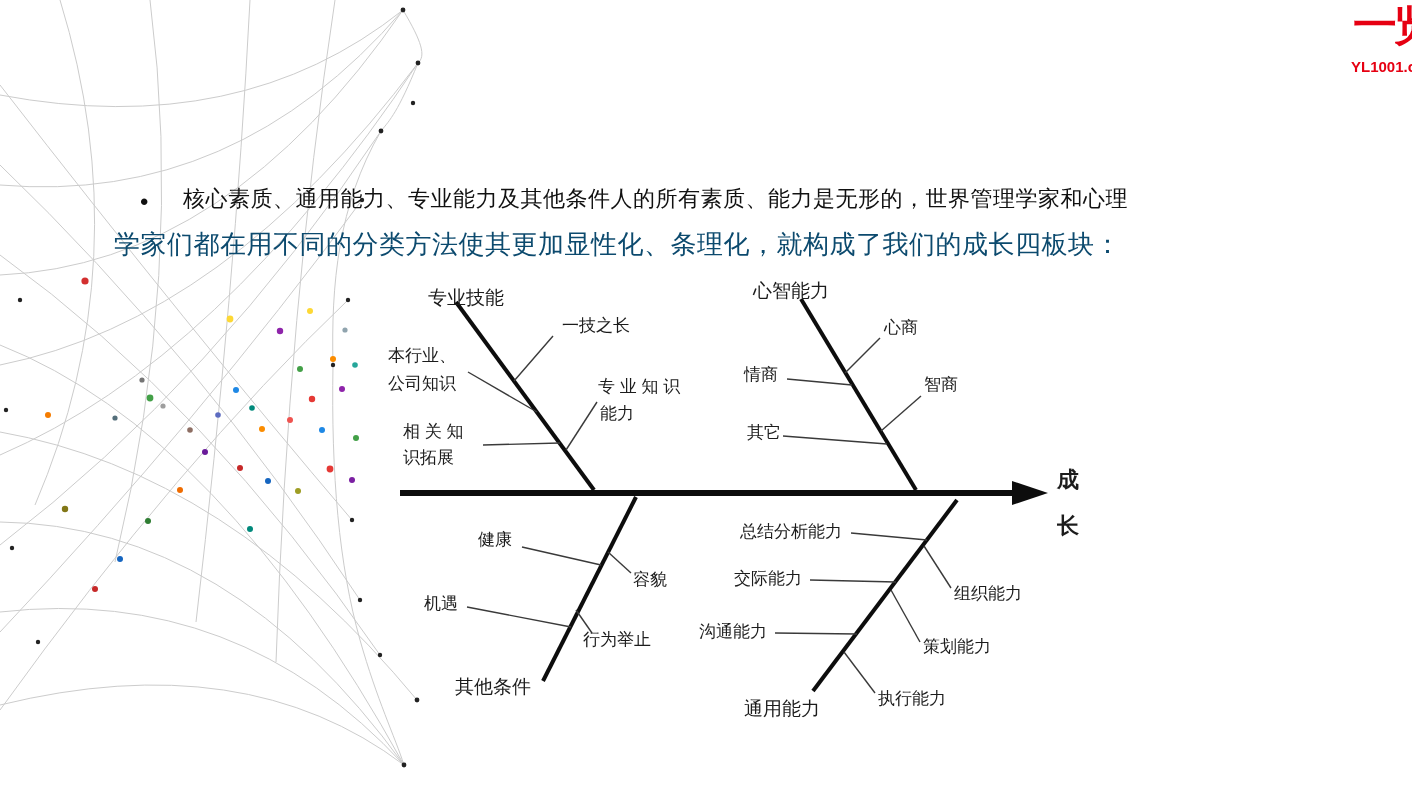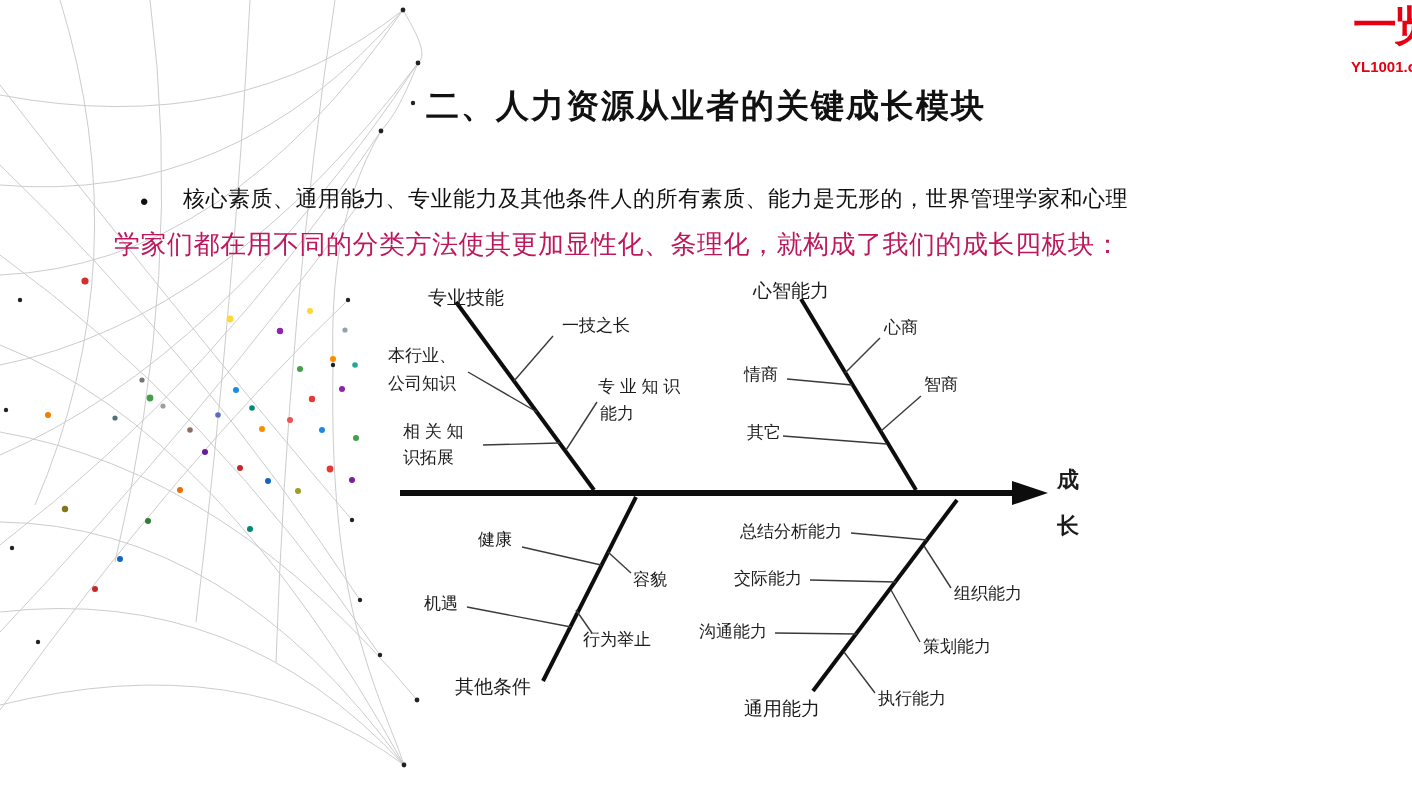--- a/index.html
+++ b/index.html
@@ -11,21 +11,21 @@
   }
   .slide { position:relative; width:1412px; height:789px; background:#fff; overflow:hidden; }
   svg.layer { position:absolute; left:0; top:0; width:1412px; height:789px; }
 
   .title {
     position:absolute; left:50%; top:84px; transform:translateX(-50%);
     font-size:33px; font-weight:700; color:#111; letter-spacing:2px; white-space:nowrap;
   }
   .bullet { position:absolute; left:140px; top:188px; font-size:24px; color:#111; }
   .para-line1 { position:absolute; left:183px; top:184px; font-size:22px; letter-spacing:0.5px; color:#111; white-space:nowrap; }
-  .para-line2 { position:absolute; left:114px; top:227px; font-size:26px; letter-spacing:0.5px; color:#be185d; white-space:nowrap; }
+  .para-line2 { position:absolute; left:114px; top:227px; font-size:26px; letter-spacing:0.5px; color:#0c4a6e; white-space:nowrap; }
 
   .logo-brand {
     position:absolute; left:1353px; top:-4px; font-size:44px; font-weight:900;
     color:#e60012; white-space:nowrap; letter-spacing:-3px;
   }
   .logo-site {
     position:absolute; left:1351px; top:58px; font-size:15px; font-weight:700;
     color:#e60012; white-space:nowrap;
   }
 
@@ -124,21 +124,20 @@
       <circle cx="218" cy="415" r="2.8" fill="#5c6bc0"></circle>
       <circle cx="190" cy="430" r="2.8" fill="#8d6e63"></circle>
     </g>
   </svg>
 
   <div>
     <div class="logo-brand">一览</div>
     <div class="logo-site">YL1001.com</div>
   </div>
 
-  <h1 class="title">二、人力资源从业者的关键成长模块</h1>
   <span class="bullet">•</span>
   <div class="para-line1">核心素质、通用能力、专业能力及其他条件人的所有素质、能力是无形的，世界管理学家和心理</div>
   <div class="para-line2">学家们都在用不同的分类方法使其更加显性化、条理化，就构成了我们的成长四板块：</div>
 
   <svg class="layer" viewBox="0 0 1412 789">
 
     <line class="spine" x1="400" y1="493" x2="1014" y2="493"></line>
     <polygon points="1048,493 1012,481 1012,505" fill="#0d0d0d"></polygon>
     <text class="axis" x="1057" y="487">成</text>
     <text class="axis" x="1057" y="533">长</text>

